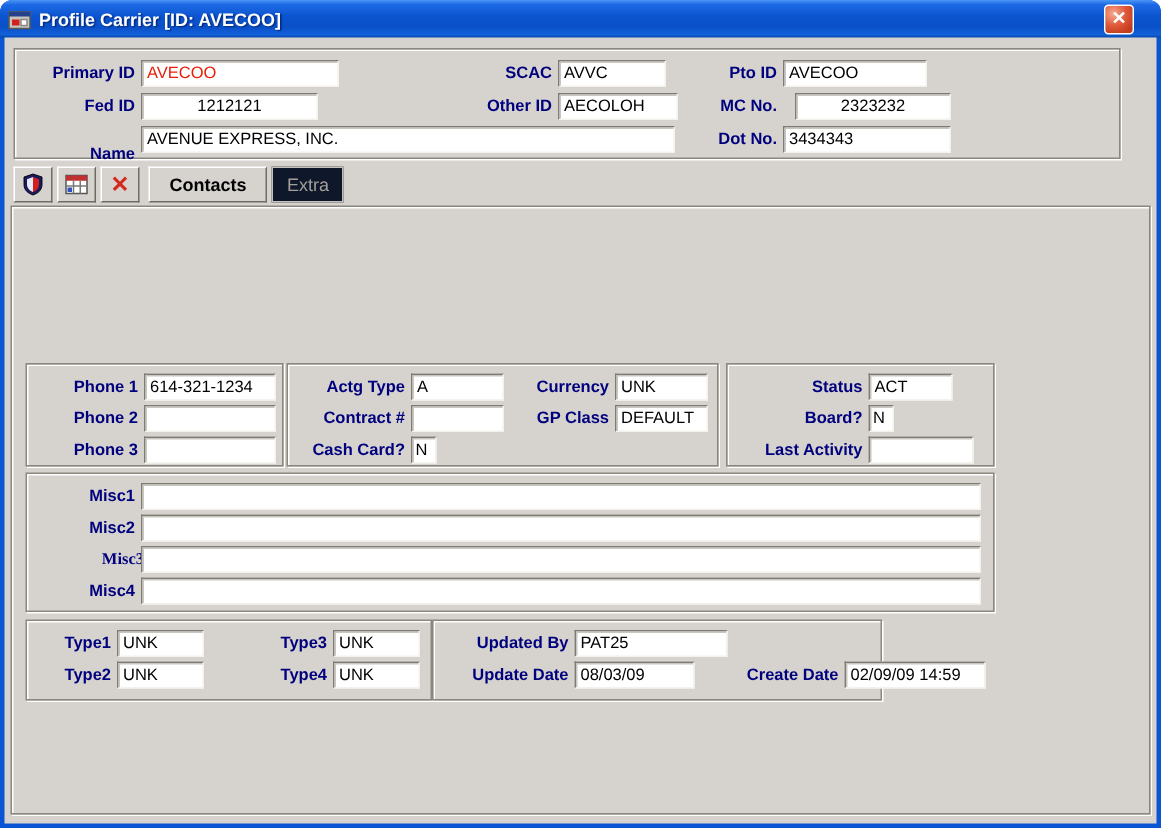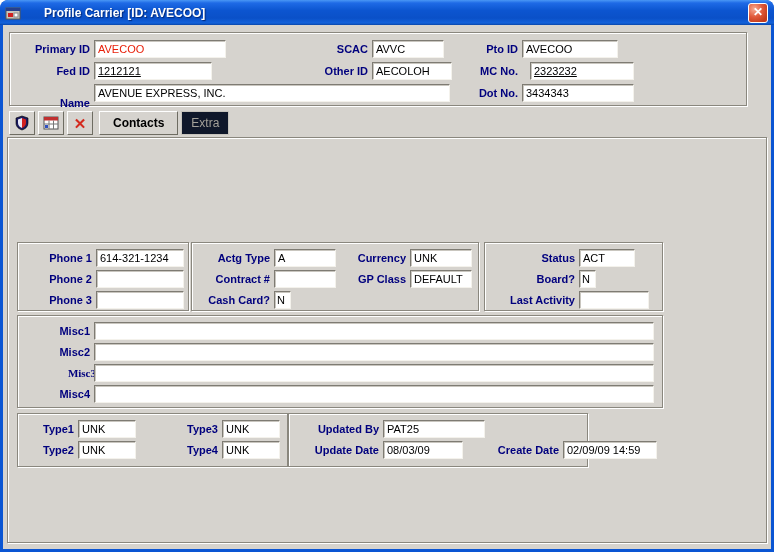--- a/index.html
+++ b/index.html
@@ -4,21 +4,21 @@
 <style>
   * { margin:0; padding:0; box-sizing:border-box; }
   body { background:#ffffff; font-family:"Liberation Sans", sans-serif; }
 
   .window {
     position:relative; width:774px; height:552px;
     background:#0a55d3; border-radius:8px 8px 0 0; overflow:hidden;
   }
   .titlebar {
     position:absolute; top:0; left:0; right:0; height:25px;
-    display:flex; align-items:center; gap:23px; padding:0 6px 0 5px;
+    display:flex; align-items:center; gap:5px; padding:0 18px 0 5px;
     background:linear-gradient(180deg,#4a97f5 0%, #1e6ae6 12%, #0c55d0 42%, #0a50c8 72%, #1261da 92%, #0845a8 100%);
     border-radius:8px 8px 0 0;
   }
   .title-text {
     color:#ffffff; font-size:12px; font-weight:bold;
     text-shadow:1px 1px 1px #00287a; white-space:nowrap;
   }
   .close-btn {
     margin-left:auto; width:20px; height:20px; border-radius:3px;
     border:1px solid #ffffff; color:#fff; font-size:12px; font-weight:bold;
@@ -38,21 +38,21 @@
     font-weight:bold; color:#00007e; text-align:right; white-space:nowrap;
   }
   .fld {
     position:absolute; height:18px; font-size:11px; color:#000;
     font-family:"Liberation Sans", sans-serif;
     background:#ffffff; border:1px solid;
     border-color:#7e7b73 #f4f2ec #f4f2ec #7e7b73;
     box-shadow: inset 1px 1px 0 #c9c6bf;
     padding:0 3px; outline:none;
   }
-  .fld.right { text-align:left;text-decoration:underline; }
+  .fld.right { text-align:center; }
   .fld.red { color:#e8200a; }
 
   .toolbar {
     position:absolute; left:6px; top:86px; height:26px;
     display:flex; align-items:flex-start; gap:3px;
   }
   .tool-btn {
     width:26px; height:24px; background:#d6d3ce; cursor:pointer;
     border:1px solid; border-color:#ffffff #6e6c62 #6e6c62 #ffffff;
     display:flex; align-items:center; justify-content:center; padding:0;

